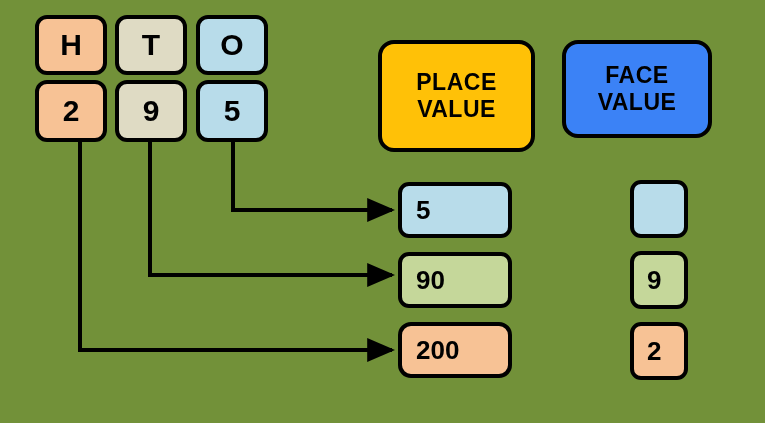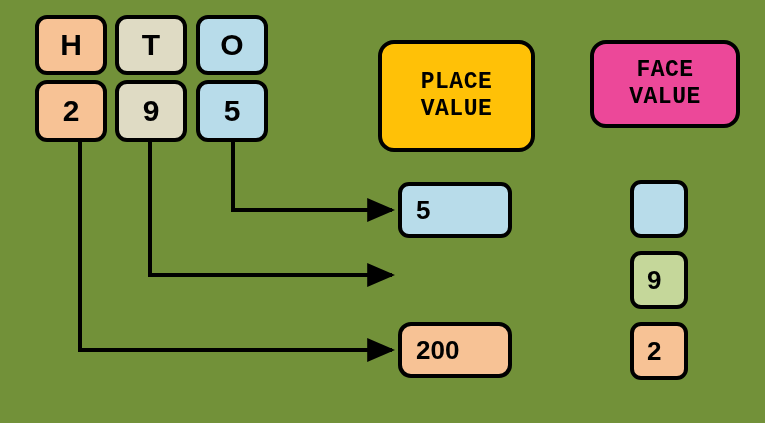--- a/index.html
+++ b/index.html
@@ -47,21 +47,20 @@
   }
 
   
   .title-card {
     flex-direction: column;
     justify-content: center;
     align-items: center;
     border-radius: 16px;
     font-size: 23px;
     letter-spacing: 0.5px;
-    font-family: Liberation Mono, monospace;
   }
   .title-card .line {
     display: block;
     padding: 2px 0;
   }
 
   
   .value-box {
     width: 114px;
     height: 56px;
@@ -126,27 +125,30 @@
   </div>
   <div class="box hto-digit" style="left:196px; top:80px; background:#B8DCEA;">
     <span>5</span>
   </div>
 
   <div class="box title-card" style="left:378px; top:40px; width:157px; height:112px; background:#FFC107;">
     <span class="line">PLACE</span>
     <span class="line">VALUE</span>
   </div>
 
-  <div class="box title-card" style="left:590px; top:40px; width:150px; height:88px; background:#ec4899;">
+  <div class="box title-card" style="left:562px; top:40px; width:150px; height:98px; background:#3b82f6;">
     <span class="line">FACE</span>
     <span class="line">VALUE</span>
   </div>
 
   <div class="box value-box" style="left:398px; top:182px; background:#B8DCEA;">
     <span>5</span>
+  </div>
+  <div class="box value-box" style="left:398px; top:252px; background:#C5D79A;">
+    <span>90</span>
   </div>
   <div class="box value-box" style="left:398px; top:322px; background:#F7C295;border-radius:13px;">
     <span>200</span>
   </div>
 
   <div class="box face-box" style="left:630px; top:180px; background:#B8DCEA;">
     <span></span>
   </div>
   <div class="box face-box" style="left:630px; top:251px; background:#C5D79A;">
     <span>9</span>

